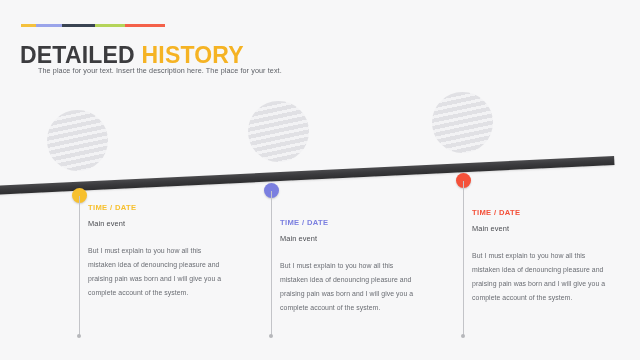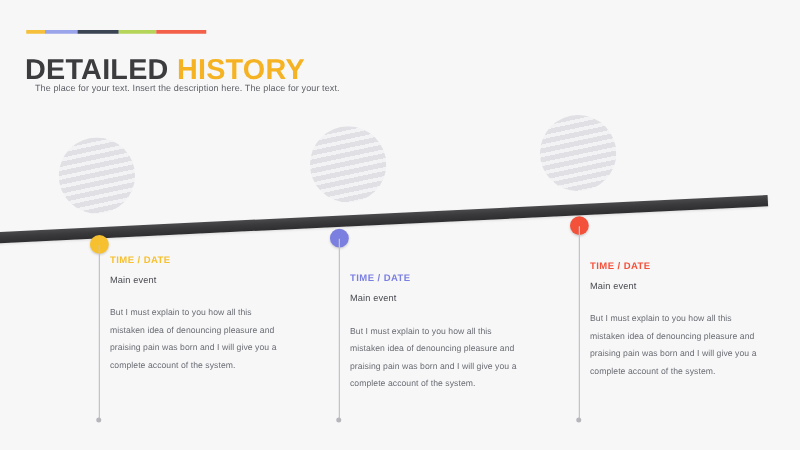--- a/index.html
+++ b/index.html
@@ -46,21 +46,21 @@
     font-weight: bold;
     letter-spacing: 0.2px;
     white-space: nowrap;
     line-height: 1.1;
   }
   .title .t-dark { color: #3c3c3f; }
   .title .t-accent { color: #f5b324; }
 
   .subtitle {
     position: absolute;
-    left: 28px;
+    left: 38px;
     top: 59px;
     font-size: 7.2px;
     color: #5d6066;
     letter-spacing: 0.1px;
     white-space: nowrap;
   }
 
   
   .timeline-bar {
     position: absolute;

